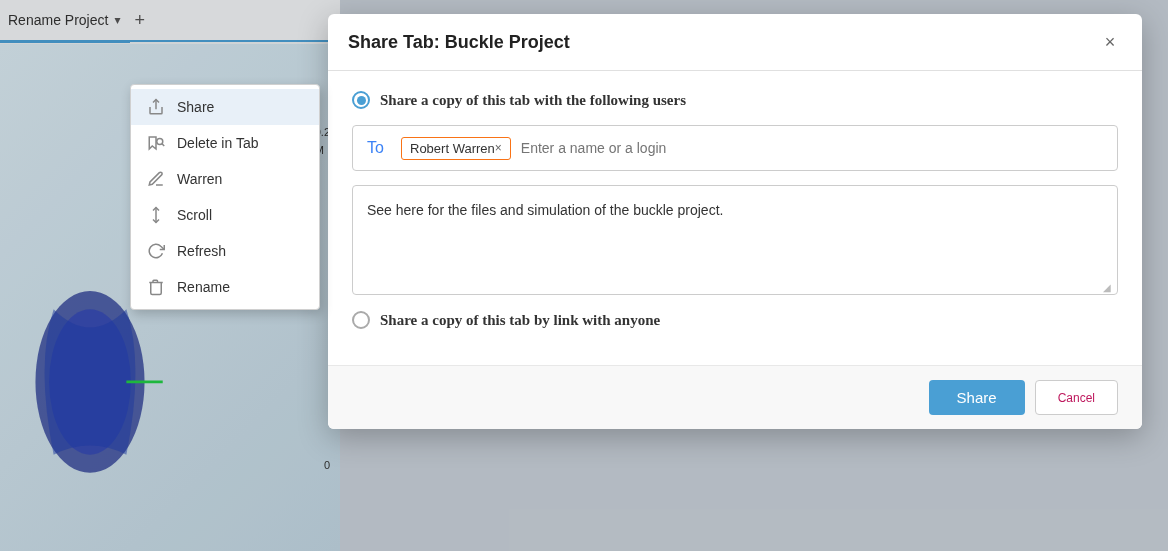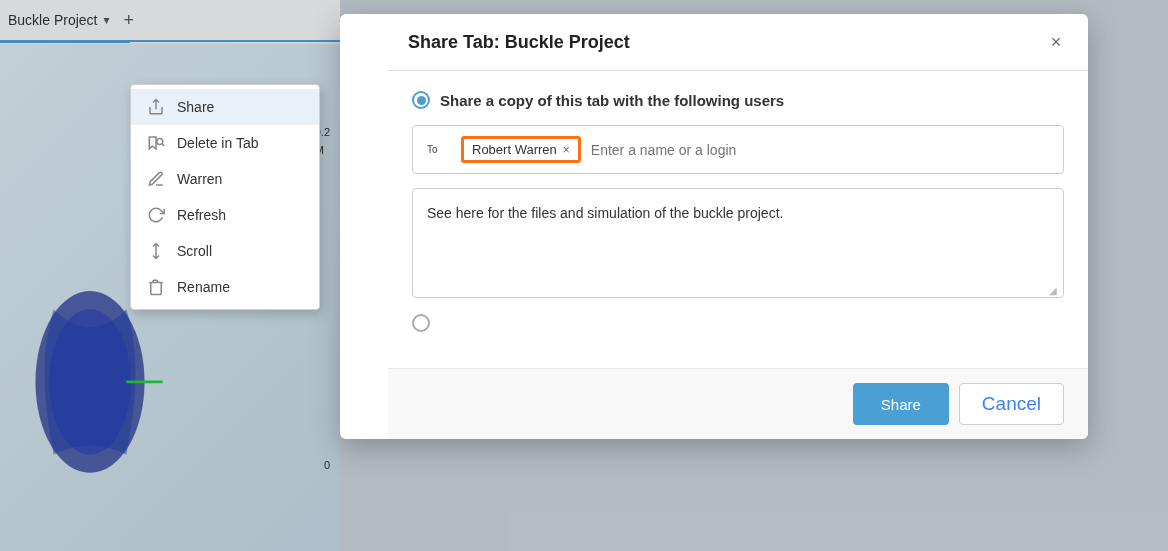--- a/index.html
+++ b/index.html
@@ -127,27 +127,26 @@
       top: 0; left: 0;
       width: 1168px;
       height: 551px;
       background: rgba(0,0,0,0.1);
     }
 
     
     .modal {
       position: absolute;
       top: 14px;
-      left: 340px;
-      width: 748px;
+      left: 328px;
+      width: 814px;
       background: white;
       border-radius: 6px;
       box-shadow: 0 8px 30px rgba(0,0,0,0.25);
       overflow: hidden;
-      padding-left: 48px;
     }
 
     .modal-header {
       display: flex;
       align-items: center;
       justify-content: space-between;
       padding: 16px 20px;
       border-bottom: 1px solid #e0e0e0;
     }
 
@@ -173,20 +172,21 @@
       padding: 20px 24px;
     }
 
     
     .radio-option {
       display: flex;
       align-items: center;
       gap: 10px;
       margin-bottom: 16px;
       cursor: pointer;
+      font-family: Liberation Serif, serif;
     }
 
     .radio-circle {
       width: 18px;
       height: 18px;
       border-radius: 50%;
       border: 2px solid #4a9fd4;
       display: flex;
       align-items: center;
       justify-content: center;
@@ -222,32 +222,31 @@
       border-radius: 4px;
       padding: 10px 14px;
       display: flex;
       align-items: center;
       gap: 10px;
       margin-bottom: 14px;
       min-height: 46px;
     }
 
     .to-label {
-      font-size: 10px;
-      color: #404040;
+      font-size: 16px;
+      color: #3b82f6;
       flex-shrink: 0;
       min-width: 24px;
     }
 
     .tag {
       display: flex;
       align-items: center;
-      gap: 6px;
-      background: white;
-      border: 3px solid #f97316;
+      background: white;
+      border: 1px solid #f97316;
       border-radius: 3px;
       padding: 3px 8px;
       font-size: 13px;
       color: #333;
       flex-shrink: 0;
     }
 
     .tag-x {
       cursor: pointer;
       color: #666;
@@ -303,25 +302,25 @@
       border: none;
       border-radius: 4px;
       padding: 9px 28px;
       font-size: 15px;
       cursor: pointer;
       font-weight: 500;
     }
 
     .btn-cancel {
       background: white;
-      color: #3b82f6;
+      color: #be185d;
       border: 1px solid #ccc;
       border-radius: 4px;
       padding: 9px 22px;
-      font-size: 19px;
+      font-size: 12px;
       cursor: pointer;
     }
 
     
     .icon-svg {
       width: 18px;
       height: 18px;
     }
   </style>
 </head>
@@ -342,21 +341,21 @@
   <div style="position:absolute;right:10px;top:80px;font-size:11px;color:#333;line-height:1.6;">
     <div>0.2</div>
     <div>M</div>
   </div>
   <div style="position:absolute;right:10px;bottom:80px;font-size:11px;color:#333;">
     <div>0</div>
   </div>
 </div>
 
 <div class="tab-bar">
-  <span class="tab-label">Buckle Project</span>
+  <span class="tab-label">Rename Project</span>
   <span class="tab-chevron">▾</span>
   <span class="tab-plus">+</span>
 </div>
 <div class="tab-indicator"></div>
 
 <div class="context-menu">
 
   <div class="menu-item active">
     <span class="menu-icon">
       <svg class="icon-svg" viewBox="0 0 24 24" fill="none" stroke="#888" stroke-width="2">
@@ -386,36 +385,36 @@
         <path d="M16.5 3.5a2.121 2.121 0 013 3L7 19l-4 1 1-4L16.5 3.5z"></path>
       </svg>
     </span>
     <span class="menu-label">Warren</span>
   </div>
 
 
   <div class="menu-item">
     <span class="menu-icon">
       <svg class="icon-svg" viewBox="0 0 24 24" fill="none" stroke="#888" stroke-width="2">
-        <polyline points="23 4 23 10 17 10"></polyline>
-        <path d="M20.49 15a9 9 0 11-2.12-9.36L23 10"></path>
-      </svg>
-    </span>
-    <span class="menu-label">Refresh</span>
-  </div>
-
-  <div class="menu-item">
-    <span class="menu-icon">
-      <svg class="icon-svg" viewBox="0 0 24 24" fill="none" stroke="#888" stroke-width="2">
         <line x1="12" y1="2" x2="12" y2="22"></line>
         <polyline points="8 6 12 2 16 6"></polyline>
         <polyline points="8 18 12 22 16 18"></polyline>
       </svg>
     </span>
     <span class="menu-label">Scroll</span>
+  </div>
+
+  <div class="menu-item">
+    <span class="menu-icon">
+      <svg class="icon-svg" viewBox="0 0 24 24" fill="none" stroke="#888" stroke-width="2">
+        <polyline points="23 4 23 10 17 10"></polyline>
+        <path d="M20.49 15a9 9 0 11-2.12-9.36L23 10"></path>
+      </svg>
+    </span>
+    <span class="menu-label">Refresh</span>
   </div>
 
   <div class="menu-item">
     <span class="menu-icon">
       <svg class="icon-svg" viewBox="0 0 24 24" fill="none" stroke="#888" stroke-width="2">
         <polyline points="3 6 5 6 21 6"></polyline>
         <path d="M19 6v14a2 2 0 01-2 2H7a2 2 0 01-2-2V6m3 0V4a1 1 0 011-1h4a1 1 0 011 1v2"></path>
       </svg>
     </span>
     <span class="menu-label">Rename</span>
@@ -448,20 +447,21 @@
       <input class="to-input" type="text" placeholder="Enter a name or a login" style="">
     </div>
 
     <div class="message-area">
       <span>See here for the files and simulation of the buckle project.</span>
       <div class="resize-handle">◢</div>
     </div>
 
     <div class="radio-option">
       <div class="radio-circle unchecked"></div>
+      <span class="radio-label">Share a copy of this tab by link with anyone</span>
     </div>
 
   </div>
 
   <div class="modal-footer">
     <button class="btn-share">Share</button>
     <button class="btn-cancel">Cancel</button>
   </div>
 
 </div>

